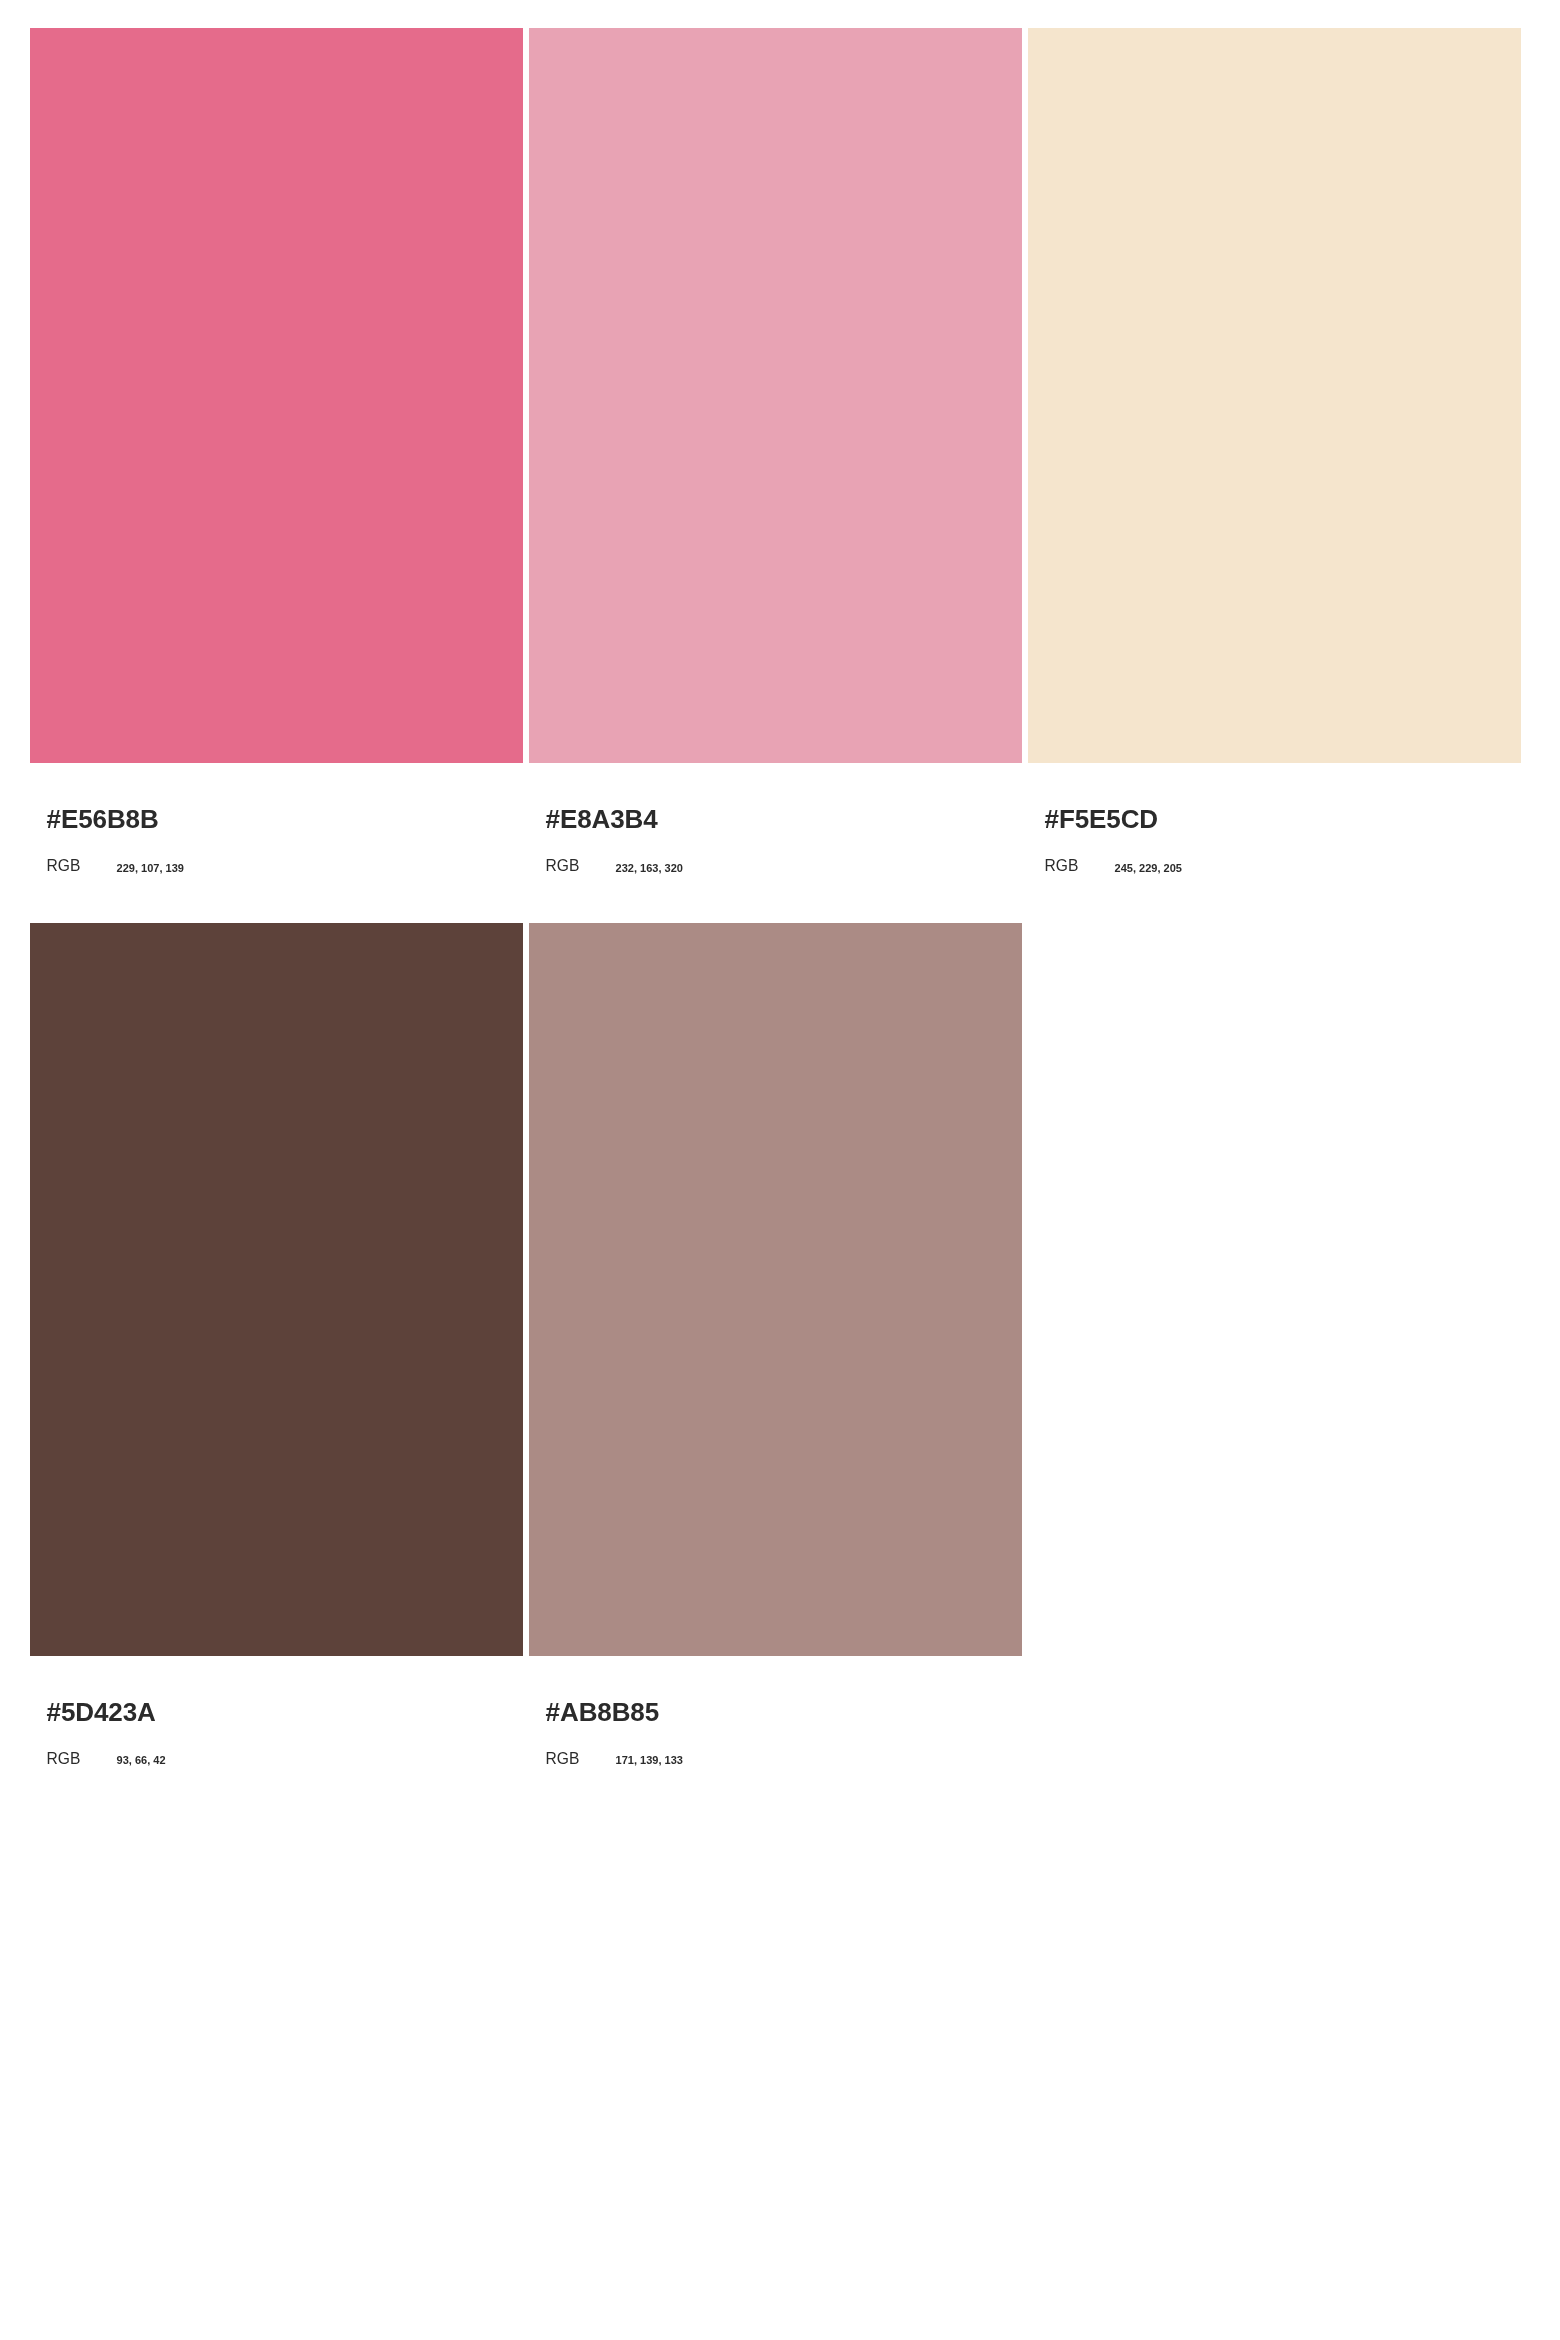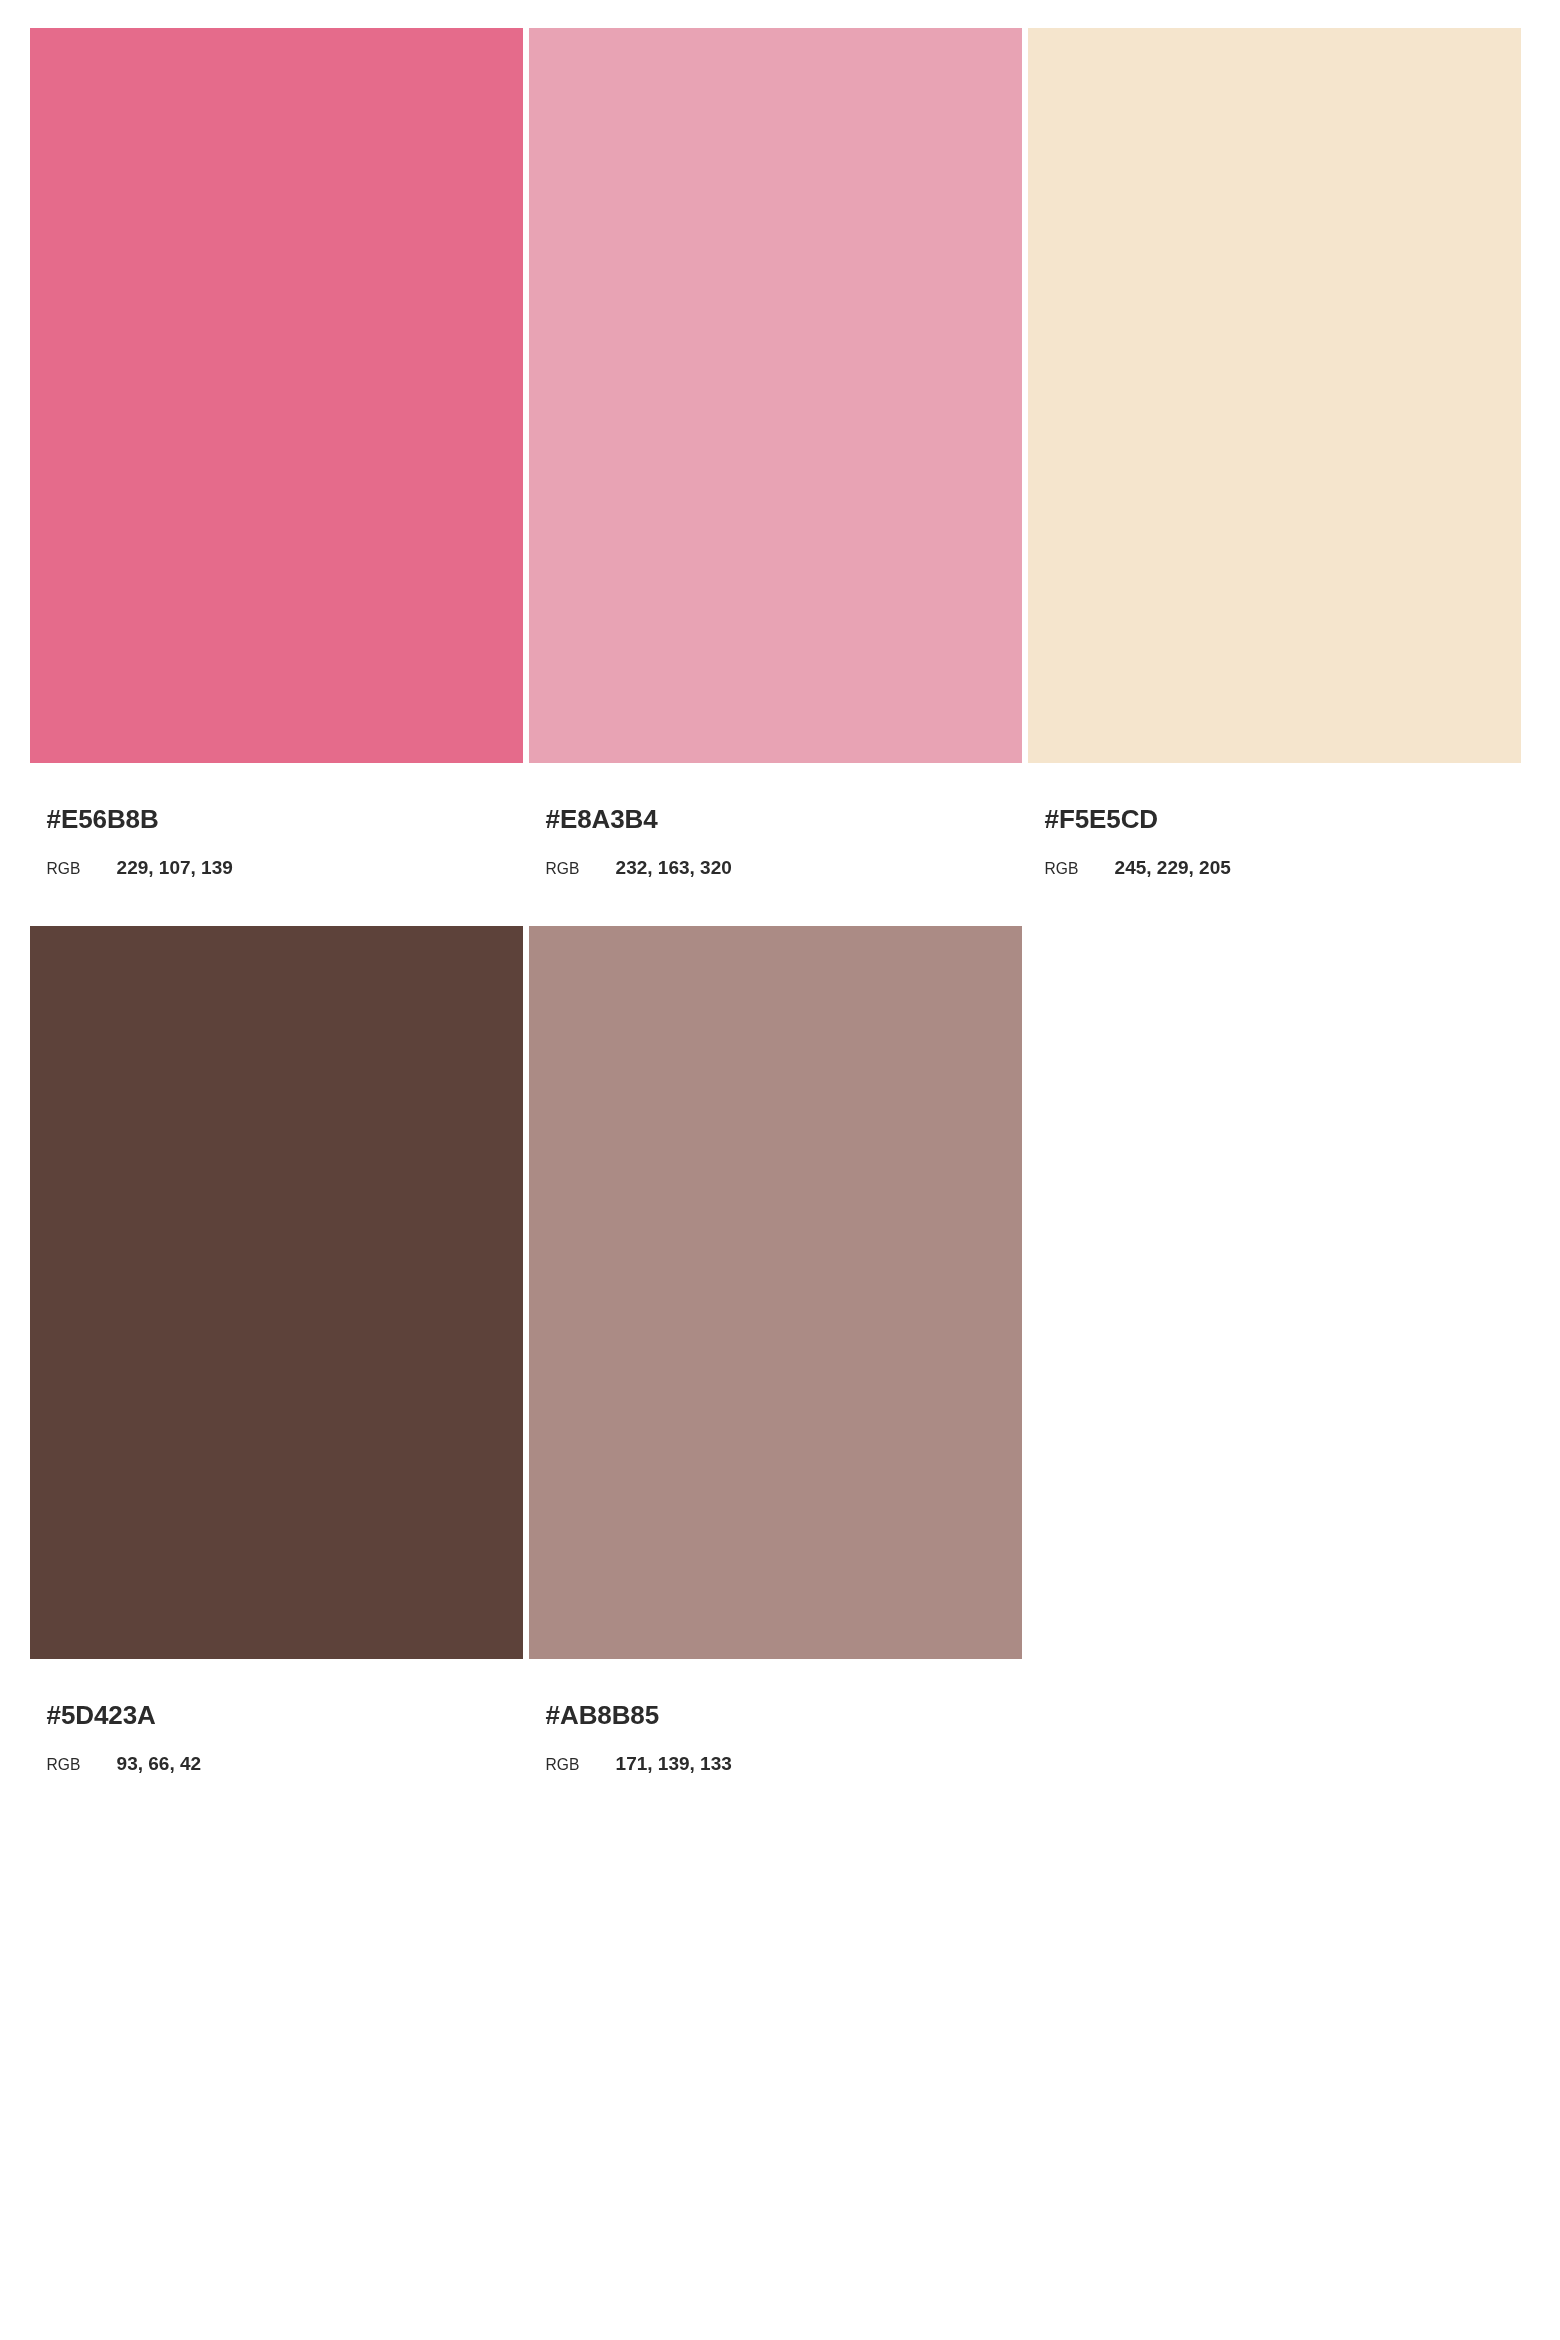--- a/index.html
+++ b/index.html
@@ -85,21 +85,21 @@
 
   .rgb-label {
     font-size: 15.6px;
     font-weight: normal;
     color: #2b2b2b;
     width: 70px;
     flex: 0 0 70px;
   }
 
   .rgb-values {
-    font-size: 19px;
+    font-size: 11px;
     font-weight: bold;
     color: #2b2b2b;
   }
 
   
   .footer-bar {
     position: absolute;
     left: 0;
     right: 0;
     bottom: 0;

